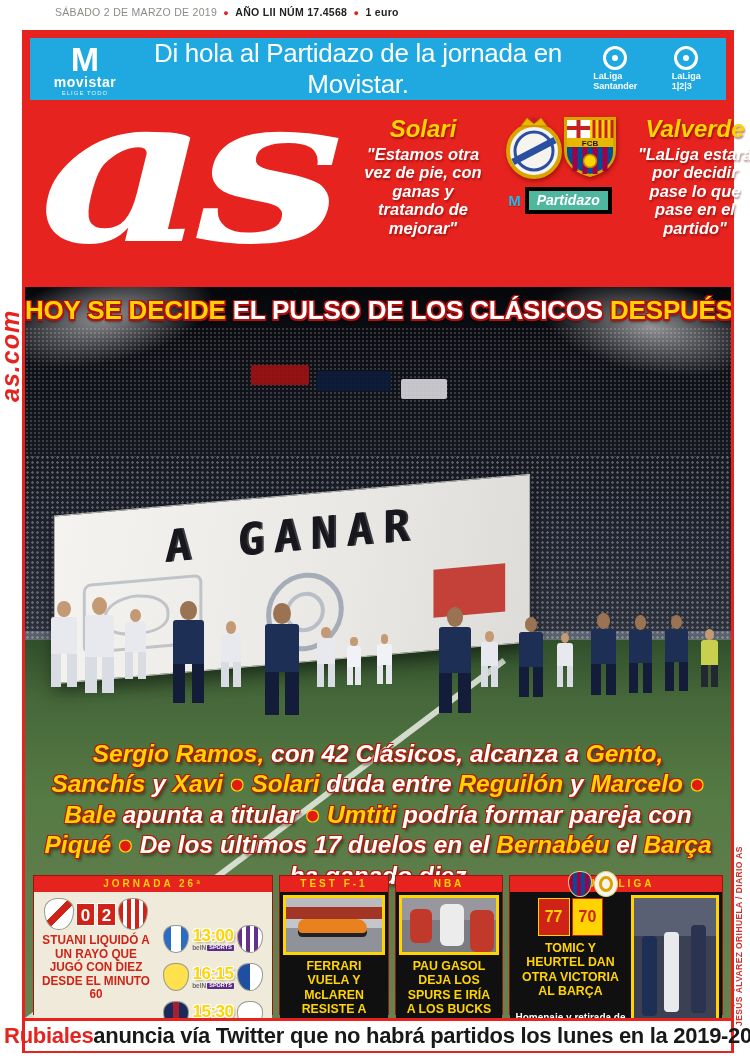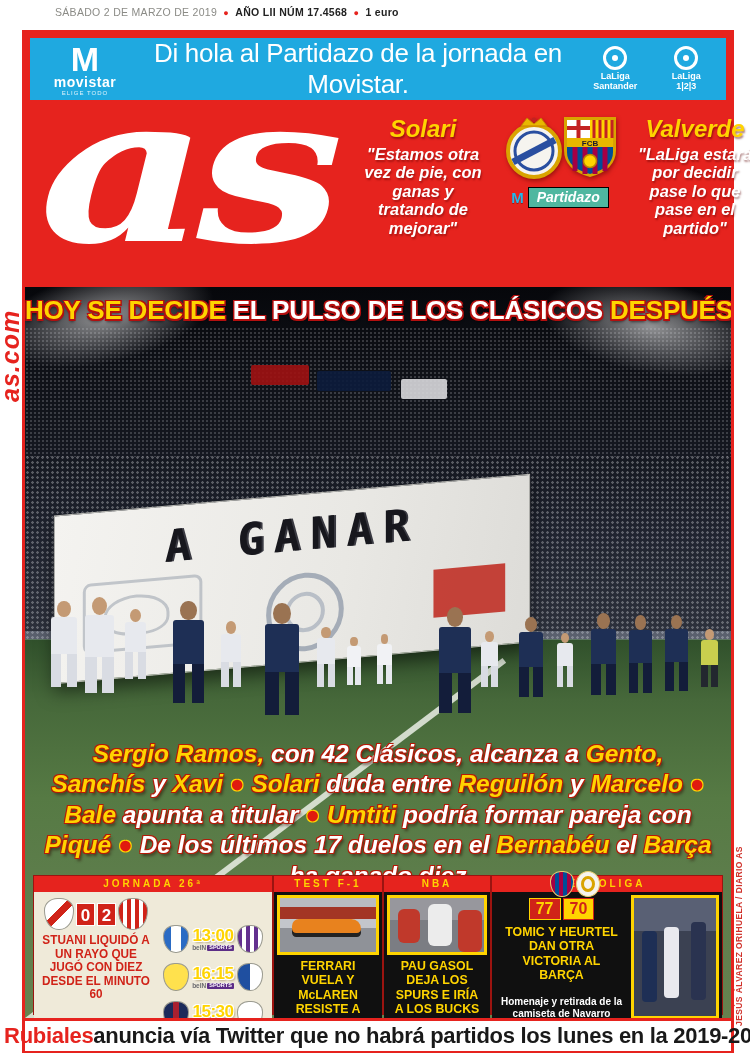--- a/index.html
+++ b/index.html
@@ -28,21 +28,21 @@
   
   .ad-banner { position:relative; margin:5px; height:62px; background:#1fa9e0;
     display:flex; align-items:center; color:#fff; }
   .mv-logo { width:110px; text-align:center; line-height:1; padding-top:2px; }
   .mv-m { font-size:34px; font-weight:bold; color:#fff; line-height:.9; }
   .mv-name { font-size:14px; font-weight:bold; letter-spacing:.5px; }
   .mv-tag { font-size:6px; letter-spacing:1px; opacity:.85; margin-top:1px; }
   .ad-headline { flex:1; text-align:center; font-size:26px; font-weight:normal;
     letter-spacing:-.3px; }
   .laliga-wrap { width:150px; display:flex; justify-content:space-around; padding-right:8px; }
-  .laliga { text-align:center; color:#fff; }
+  .laliga { color:#fff; }
   .laliga .glyph { width:24px; height:24px; margin:0 auto 2px; border:3px solid #fff;
     border-radius:50%; position:relative; }
   .laliga .glyph::after { content:""; position:absolute; left:6px; top:6px; width:6px;
     height:6px; background:#fff; border-radius:50%; }
   .laliga .lbl { font-size:9px; font-weight:bold; line-height:1.1; white-space:pre-line; }
 
   
   .masthead { position:relative; height:182px; background:#e6231e; overflow:visible; }
   .as-logo { position:absolute; left:14px; top:-38px; font-family:"DejaVu Serif", serif;
     font-style:italic; font-weight:bold; font-size:205px; line-height:1; color:#fff;
@@ -55,21 +55,21 @@
   .q-text { font-size:16.5px; font-weight:bold; font-style:italic; line-height:1.12;
     text-shadow:1px 2px 2px rgba(90,0,0,.45); }
   .match-col { position:absolute; left:460px; top:6px; width:150px; text-align:center; }
   .crests { display:flex; justify-content:center; align-items:center; height:72px; }
   .crests svg { filter:drop-shadow(1px 2px 2px rgba(80,0,0,.5)); }
   .match-time { font-size:42px; font-weight:900; color:#ffd400; letter-spacing:-1px;
     line-height:1; margin-top:6px; text-shadow:2px 3px 0 #8e0e00; }
   .tv-row { margin-top:4px; display:flex; justify-content:center; align-items:center; gap:4px; }
   .tv-m { color:#26b7ea; font-weight:900; font-size:15px; text-shadow:0 1px 0 rgba(0,0,0,.3); }
   .tv-badge { background:#4fb7a0; color:#fff; font-weight:bold; font-style:italic;
-    font-size:14px; padding:1px 8px 2px; border:1px solid #000000; }
+    font-size:14px; padding:1px 8px 2px; border:4px solid #000000; }
 
   
   .hero { position:relative; height:731px; overflow:hidden;
     background:linear-gradient(180deg,#06070b 0%,#0e1016 10%,#14171f 22%,#202430 34%,#2b2f3a 46%,#343845 50%); }
   .speck1 { position:absolute; left:0; right:0; top:40px; height:130px;
     background-image:radial-gradient(rgba(225,226,232,.20) 1px, transparent 1.3px);
     background-size:4px 4px; }
   .speck2 { position:absolute; left:0; right:0; top:168px; height:190px;
     background-image:radial-gradient(rgba(230,231,236,.32) 1.1px, transparent 1.5px);
     background-size:5px 5px; }
@@ -133,21 +133,21 @@
   .subheadline .seg-yellow { color:#ffd400; }
   .subheadline .seg-white { color:#fff; }
   .subheadline .seg-bullet { color:#e11b0e; font-style:normal;
     text-shadow:-1px -1px 0 #ffd400, 1px -1px 0 #ffd400, -1px 1px 0 #ffd400, 1px 1px 0 #ffd400; }
   .subheadline .seg-yellow, .subheadline .seg-white { text-shadow:
     -1px -1px 0 #b51a08, 1px -1px 0 #b51a08, -1px 1px 0 #b51a08, 1px 1px 0 #b51a08,
     2px 3px 3px rgba(40,10,0,.55); }
 
   
   .sections { position:absolute; left:8px; right:8px; top:588px; height:140px;
-    display:flex; z-index:7; }
+    display:flex; gap:6px; z-index:7; }
   .sec { display:flex; flex-direction:column; border:1px solid #9c1410; }
   .sec-head { position:relative; background:#e6231e; color:#ffd400; font-size:10px;
     font-weight:bold; letter-spacing:3px; text-align:center; height:16px; line-height:16px;
     flex:0 0 16px; white-space:nowrap; }
   .sec-jornada { width:240px; }
   .sec-f1 { width:110px; }
   .sec-nba { width:108px; }
   .sec-euro { flex:1; }
   .jor-body { flex:1; background:#efead9; display:flex; padding:4px 3px; gap:2px; }
   .jor-left { width:118px; display:flex; flex-direction:column; align-items:center; }
@@ -189,21 +189,21 @@
   .nba-photo { background:linear-gradient(180deg,#97979d 0 40%,#7b7d83 40% 100%); }
   .nba-photo::before { content:""; position:absolute; left:8%; top:20%; width:24%; height:64%;
     background:#c0392b; border-radius:6px; }
   .nba-photo::after { content:""; position:absolute; left:40%; top:12%; width:26%; height:76%;
     background:#ececec; border-radius:6px; box-shadow:30px 6px 0 #c0392b; }
   .sec-story { color:#ffd400; font-weight:900; font-size:13px; line-height:1.1;
     text-align:center; padding:2px 1px; transform:scaleX(.95); }
   .euro-body { flex:1; background:#101010; display:flex; padding:3px; gap:3px; }
   .euro-left { flex:1; display:flex; flex-direction:column; align-items:center; }
   .euro-scores { display:flex; gap:2px; margin:3px 0 3px; }
-  .escore { font-size:16px; font-weight:900; padding:0 6px; line-height:20px; }
+  .escore { font-size:16px; font-weight:900; padding:8px 6px; line-height:20px; }
   .escore.home { background:#d02318; color:#ffd400; border:1px solid #ffd400; }
   .escore.away { background:#ffd400; color:#d02318; border:1px solid #d02318; }
   .euro-sub { color:#fff; font-weight:bold; font-size:10px; line-height:1.15;
     text-align:center; margin-top:12px; }
   .euro-photo { flex:0 0 88px; border:3px solid #ffd400;
     background:linear-gradient(180deg,#596074 0 28%,#3b4152 28% 100%); position:relative; }
   .euro-photo::before { content:""; position:absolute; left:10%; top:28%; width:18%;
     height:60%; background:#1e2f55; border-radius:4px; box-shadow:22px -4px 0 #e9e9ee; }
   .euro-photo::after { content:""; position:absolute; right:12%; top:20%; width:18%;
     height:66%; background:#2a3350; border-radius:4px; }

